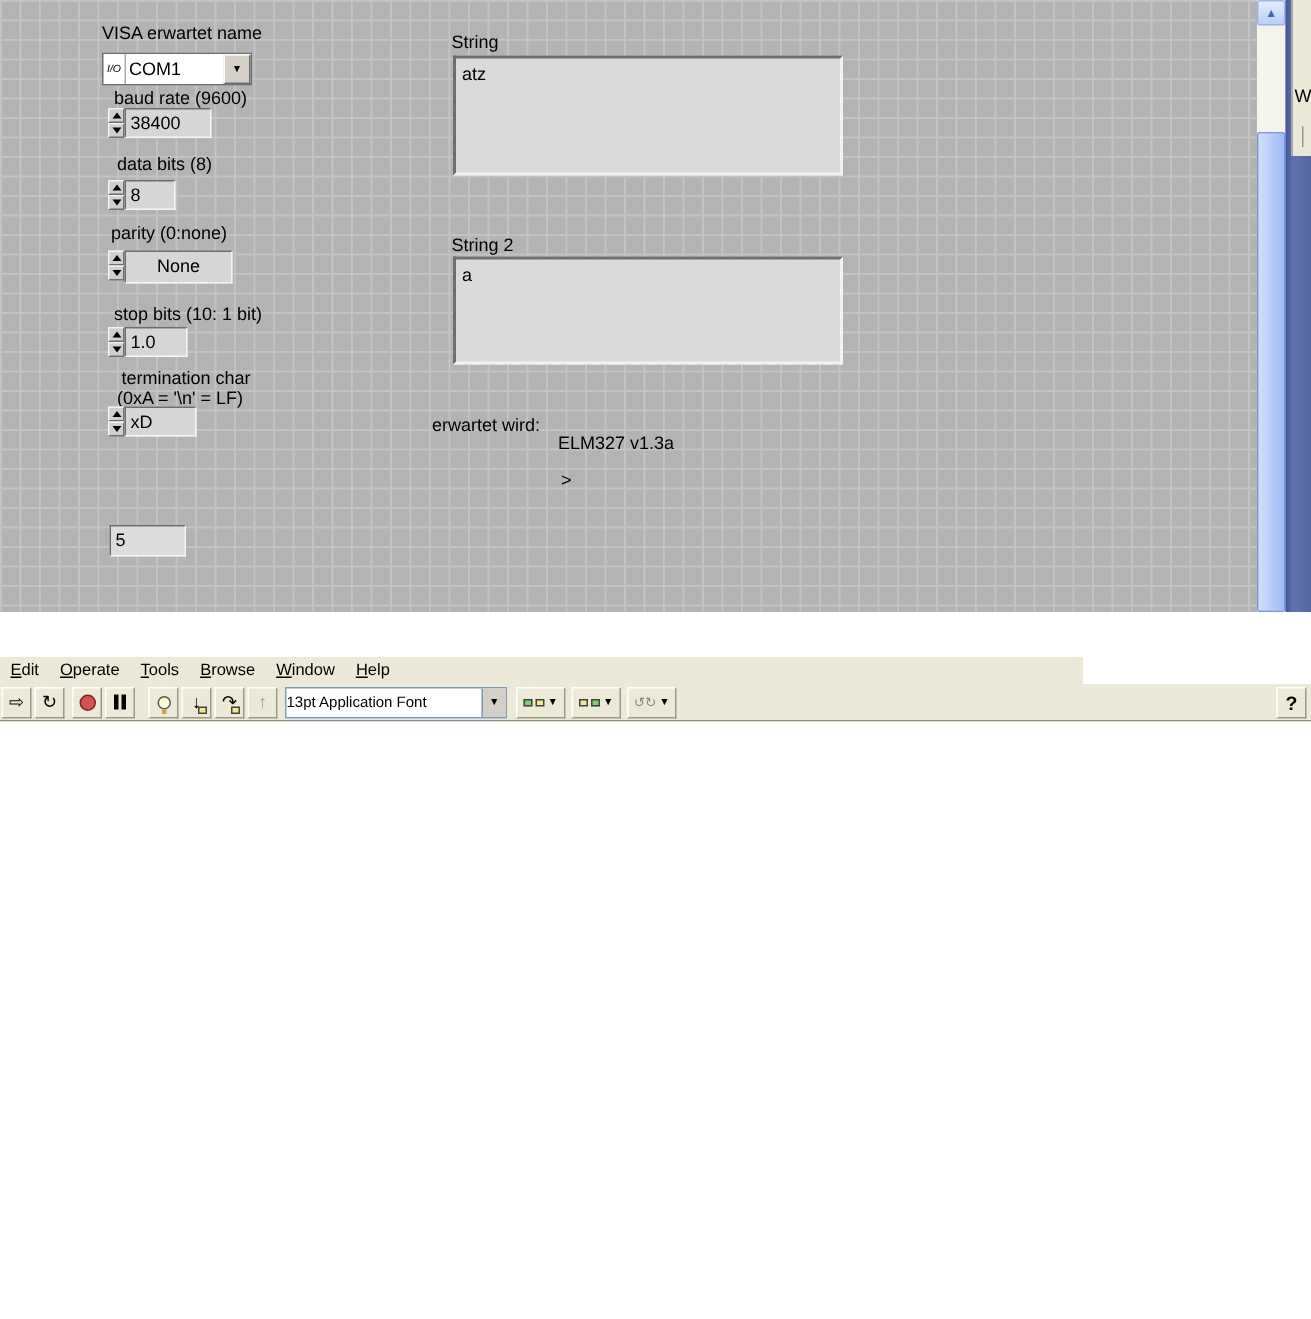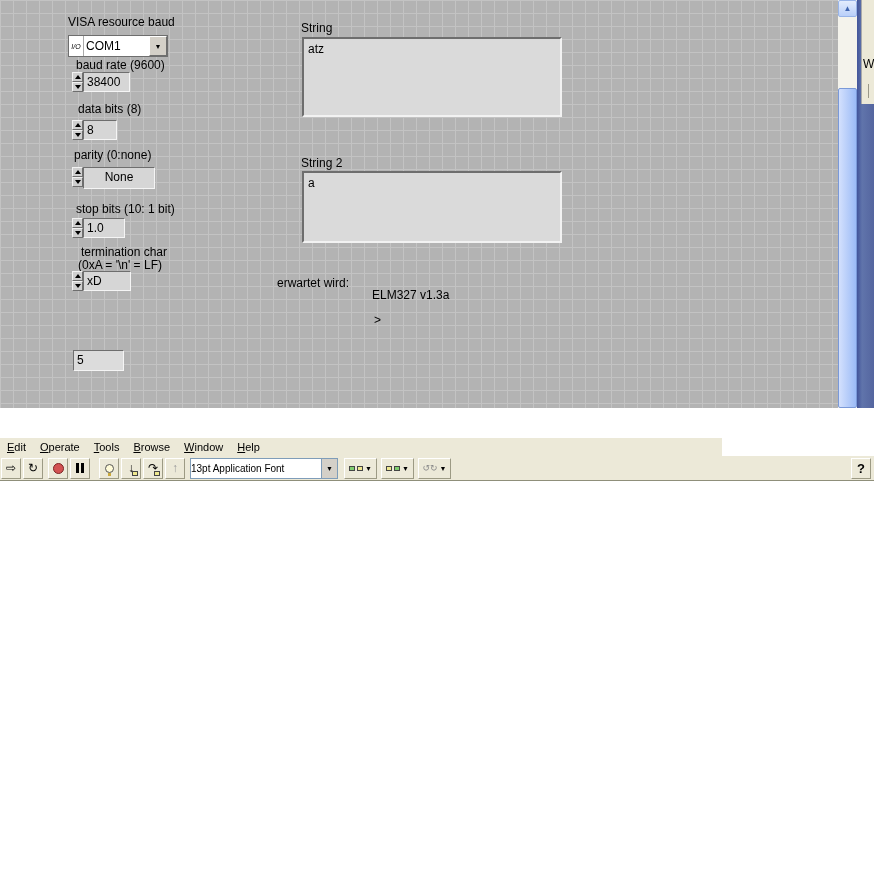--- a/index.html
+++ b/index.html
@@ -73,38 +73,38 @@
   
   #diagram { left:0; top:481px; width:874px; height:398px; background:#fff; }
 </style>
 </head>
 <body>
 
 <div id="stage">
 
   <div id="panel" class="abs">
 
-    <div class="abs plabel nowrap" style="left:68px;top:15px">VISA resource baud</div>
+    <div class="abs plabel nowrap" style="left:68px;top:15px">VISA erwartet name</div>
     <div class="abs" style="left:68px;top:35px;width:100px;height:22px;border:1px solid #6e6e6e;background:#fff;display:flex">
       <div style="width:15px;border-right:1px solid #aaa;font-size:7px;font-style:italic;display:flex;align-items:center;justify-content:center">I/O</div>
       <div style="flex:1;font-size:12px;padding:3px 2px">COM1</div>
       <div class="raised" style="width:18px;display:flex;align-items:center;justify-content:center;font-size:7px">▼</div>
     </div>
 
     <div class="abs plabel nowrap" style="left:76px;top:58px">baud rate (9600)</div>
     <div class="abs" style="left:72px;top:72px;display:flex">
       <div class="spincol">
           <div class="spinbtn">
             <i class="tri-u"></i>
           </div>
           <div class="spinbtn">
             <i class="tri-d"></i>
           </div>
         </div>
-      <div class="field sunken" style="width:47px;height:20px">38400</div>
+      <div class="field sunken" style="width:58px;height:20px">38400</div>
     </div>
 
     <div class="abs plabel nowrap" style="left:78px;top:102px">data bits (8)</div>
     <div class="abs" style="left:72px;top:120px;display:flex">
       <div class="spincol">
           <div class="spinbtn">
             <i class="tri-u"></i>
           </div>
           <div class="spinbtn">
             <i class="tri-d"></i>
@@ -154,21 +154,21 @@
     </div>
 
     <div class="abs field sunken" style="left:73px;top:350px;width:51px;height:21px;background:#dcdcdc">5</div>
 
     <div class="abs plabel nowrap" style="left:301px;top:21px">String</div>
     <div class="abs strbox" style="left:302px;top:37px;width:260px;height:80px">atz</div>
 
     <div class="abs plabel nowrap" style="left:301px;top:156px">String 2</div>
     <div class="abs strbox" style="left:302px;top:171px;width:260px;height:72px">a</div>
 
-    <div class="abs plabel nowrap" style="left:277px;top:276px">erwartet wird:</div>
+    <div class="abs plabel nowrap" style="left:288px;top:276px">erwartet wird:</div>
     <div class="abs plabel nowrap" style="left:372px;top:288px">ELM327 v1.3a</div>
     <div class="abs plabel nowrap" style="left:374px;top:313px">&gt;</div>
 
     <div class="abs sb-track" style="left:838px;top:0;width:19px;height:408px">
       <div class="abs sb-btn" style="left:0;top:0;width:19px;height:17px">
           <span>▲</span>
         </div>
       <div class="abs sb-thumb" style="left:0;top:88px;width:19px;height:320px"></div>
     </div>
 

